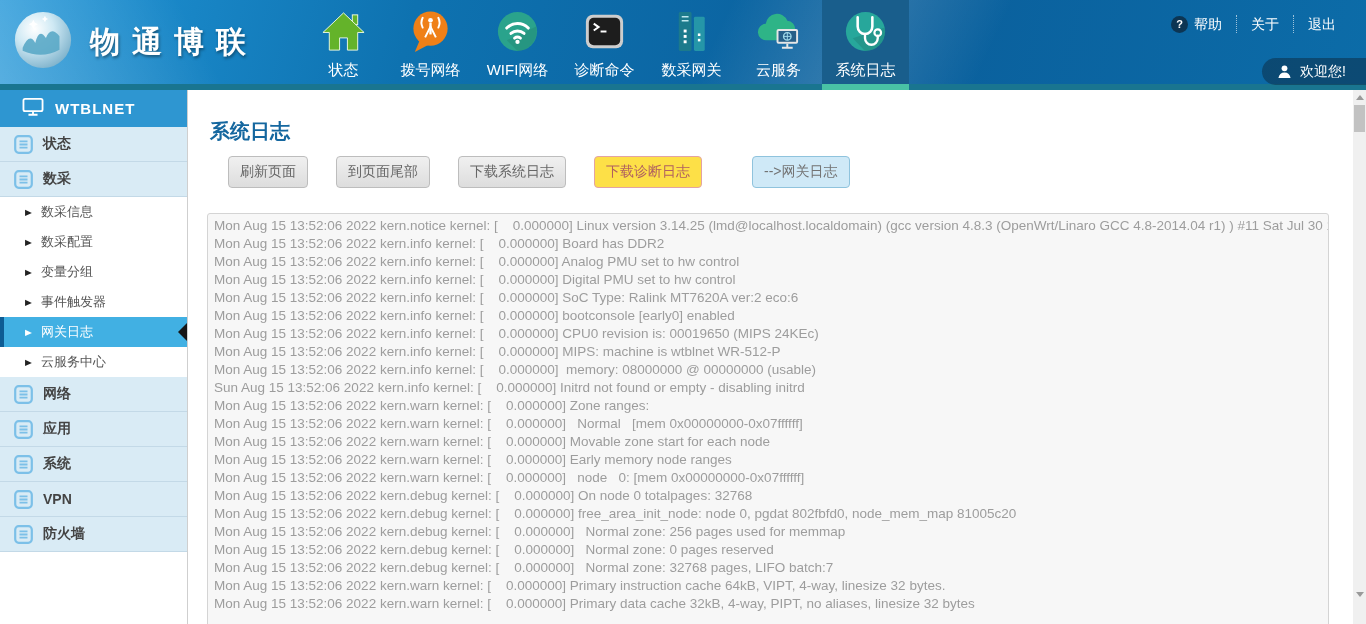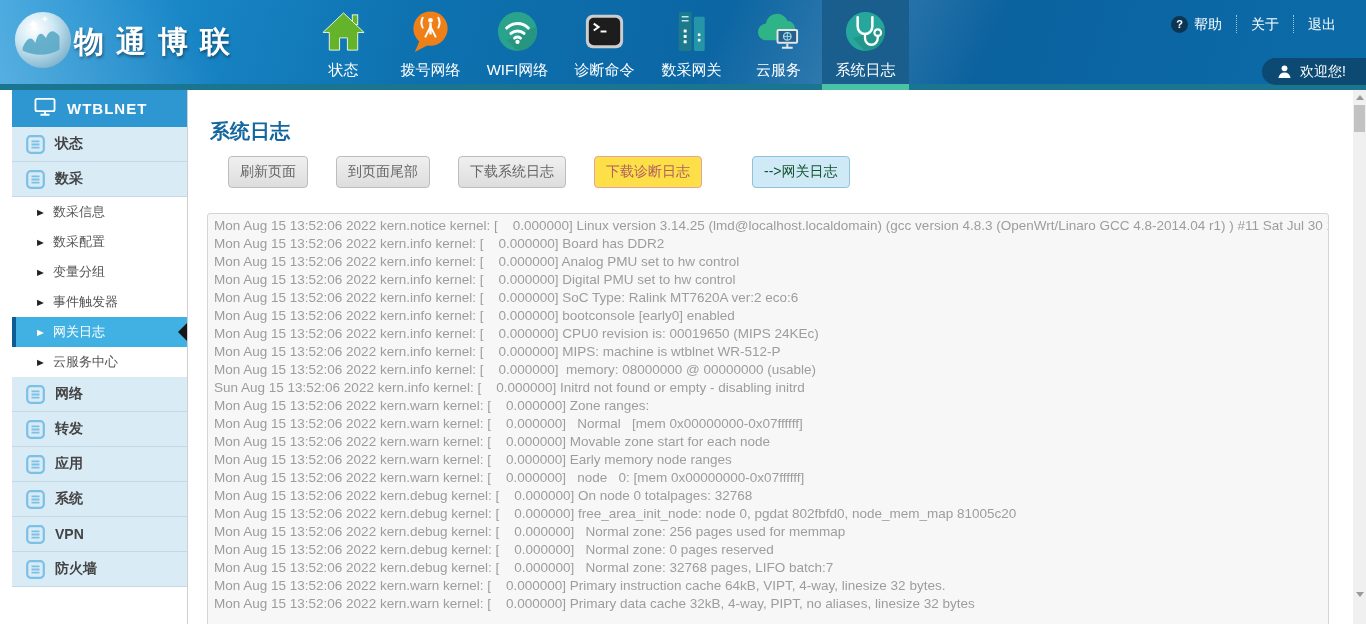--- a/index.html
+++ b/index.html
@@ -17,21 +17,21 @@
   }
   .header::before {
     content:""; position:absolute; inset:0; pointer-events:none;
     background:
       linear-gradient(115deg, rgba(255,255,255,0) 52%, rgba(255,255,255,0.16) 62%, rgba(255,255,255,0) 72%),
       linear-gradient(62deg, rgba(255,255,255,0.25) 0%, rgba(255,255,255,0) 16%);
   }
   .header-strip {
     position:absolute; left:0; bottom:0; width:100%; height:6px; background:#197590; z-index:1;
   }
-  .logo { position:absolute; left:12px; top:9px; display:flex; align-items:center; z-index:2; }
+  .logo { position:absolute; left:12px; top:9px; display:flex; align-items:center; gap:16px; z-index:2; }
   .logo-text {
     font-size:30px; color:#fff; font-weight:bold; letter-spacing:12px;
     text-shadow:1px 2px 3px rgba(0,0,0,0.4);
   }
   .nav { position:absolute; left:300px; top:0; height:90px; display:flex; z-index:2; }
   .nav-item {
     width:87px; height:90px; display:flex; flex-direction:column; align-items:center;
     padding-top:8px; cursor:pointer; position:relative;
   }
   .nav-icon { width:47px; height:47px; display:block; }
@@ -51,21 +51,21 @@
   .welcome {
     position:absolute; top:44px; right:0; height:27px; background:rgba(12,48,72,0.55);
     border-radius:14px 0 0 14px; display:flex; align-items:center; gap:8px;
     padding:0 20px 0 15px; color:#fff; font-size:14px; z-index:2; cursor:pointer;margin-top:14px;
   }
   .welcome svg { display:block; }
 
   
   .sidebar {
     position:absolute; top:90px; left:0; width:188px; bottom:0; background:#fff;
-    border-right:1px solid #cfcfcf; z-index:2;padding-left:12px;
+    border-right:1px solid #cfcfcf; z-index:2;
   }
   .side-header {
     height:37px; background:#2e96d1; color:#fff; display:flex; align-items:center; gap:11px;
     padding-left:22px; font-weight:bold; font-size:15px; letter-spacing:1px;
   }
   .side-item { cursor:pointer; }
   .side-item.section {
     height:35px; background:#d9ebf5; display:flex; align-items:center; gap:10px;
     padding-left:14px; font-size:14px; font-weight:bold; color:#444;
     border-bottom:1px solid #c3d9e7;
@@ -90,21 +90,21 @@
   
   .main { position:absolute; left:188px; top:90px; right:0; bottom:0; background:#fff; }
   .page-title { position:absolute; left:22px; top:28px; font-size:20px; font-weight:bold; color:#15679f; }
   .btn-row { position:absolute; left:40px; top:66px; display:flex; gap:28px; align-items:flex-start; }
   .btn {
     font-size:14px; padding:6px 11px; border-radius:4px; cursor:pointer;
     font-family:"Liberation Sans", sans-serif;
   }
   .btn.gray { background:linear-gradient(#f0f0f0,#dddddd); border:1px solid #bdbdbd; color:#666; }
   .btn.pink { background:#fde047; border:1px solid #e3a3a3; color:#b06060; }
-  .btn.blue { background:#cfe9f7; border:1px solid #8fc3dd; color:#14532d; margin-left:22px; }
+  .btn.blue { background:#cfe9f7; border:1px solid #8fc3dd; color:#737373; margin-left:22px; }
   .logbox {
     position:absolute; left:19px; top:123px; width:1122px; height:560px;
     background:#f7f7f7; border:1px solid #d4d4d4; border-radius:3px;
     padding:3px 0 0 6px; overflow:hidden;
   }
   .log-line {
     white-space:pre; font-size:13.5px; line-height:18px; color:#9d9d9d;
     font-family:"Liberation Sans", sans-serif;
   }
 
@@ -317,29 +317,20 @@
           <span>云服务中心</span>
         </div>
         <div class="side-item section">
           <span>
             <svg width="19" height="19" viewBox="0 0 19 19">
               <rect x="1.2" y="1.2" width="16.6" height="16.6" rx="3.5" fill="none" stroke="#7cc0e8" stroke-width="2.2"></rect>
               <path d="M5.5 6.3 h8 M5.5 9.5 h8 M5.5 12.7 h8" stroke="#7cc0e8" stroke-width="1.8"></path>
             </svg>
           </span>
           <span>网络</span>
-        </div>
-        <div class="side-item section">
-          <span>
-            <svg width="19" height="19" viewBox="0 0 19 19">
-              <rect x="1.2" y="1.2" width="16.6" height="16.6" rx="3.5" fill="none" stroke="#7cc0e8" stroke-width="2.2"></rect>
-              <path d="M5.5 6.3 h8 M5.5 9.5 h8 M5.5 12.7 h8" stroke="#7cc0e8" stroke-width="1.8"></path>
-            </svg>
-          </span>
-          <span>转发</span>
         </div>
         <div class="side-item section">
           <span>
             <svg width="19" height="19" viewBox="0 0 19 19">
               <rect x="1.2" y="1.2" width="16.6" height="16.6" rx="3.5" fill="none" stroke="#7cc0e8" stroke-width="2.2"></rect>
               <path d="M5.5 6.3 h8 M5.5 9.5 h8 M5.5 12.7 h8" stroke="#7cc0e8" stroke-width="1.8"></path>
             </svg>
           </span>
           <span>应用</span>
         </div>

